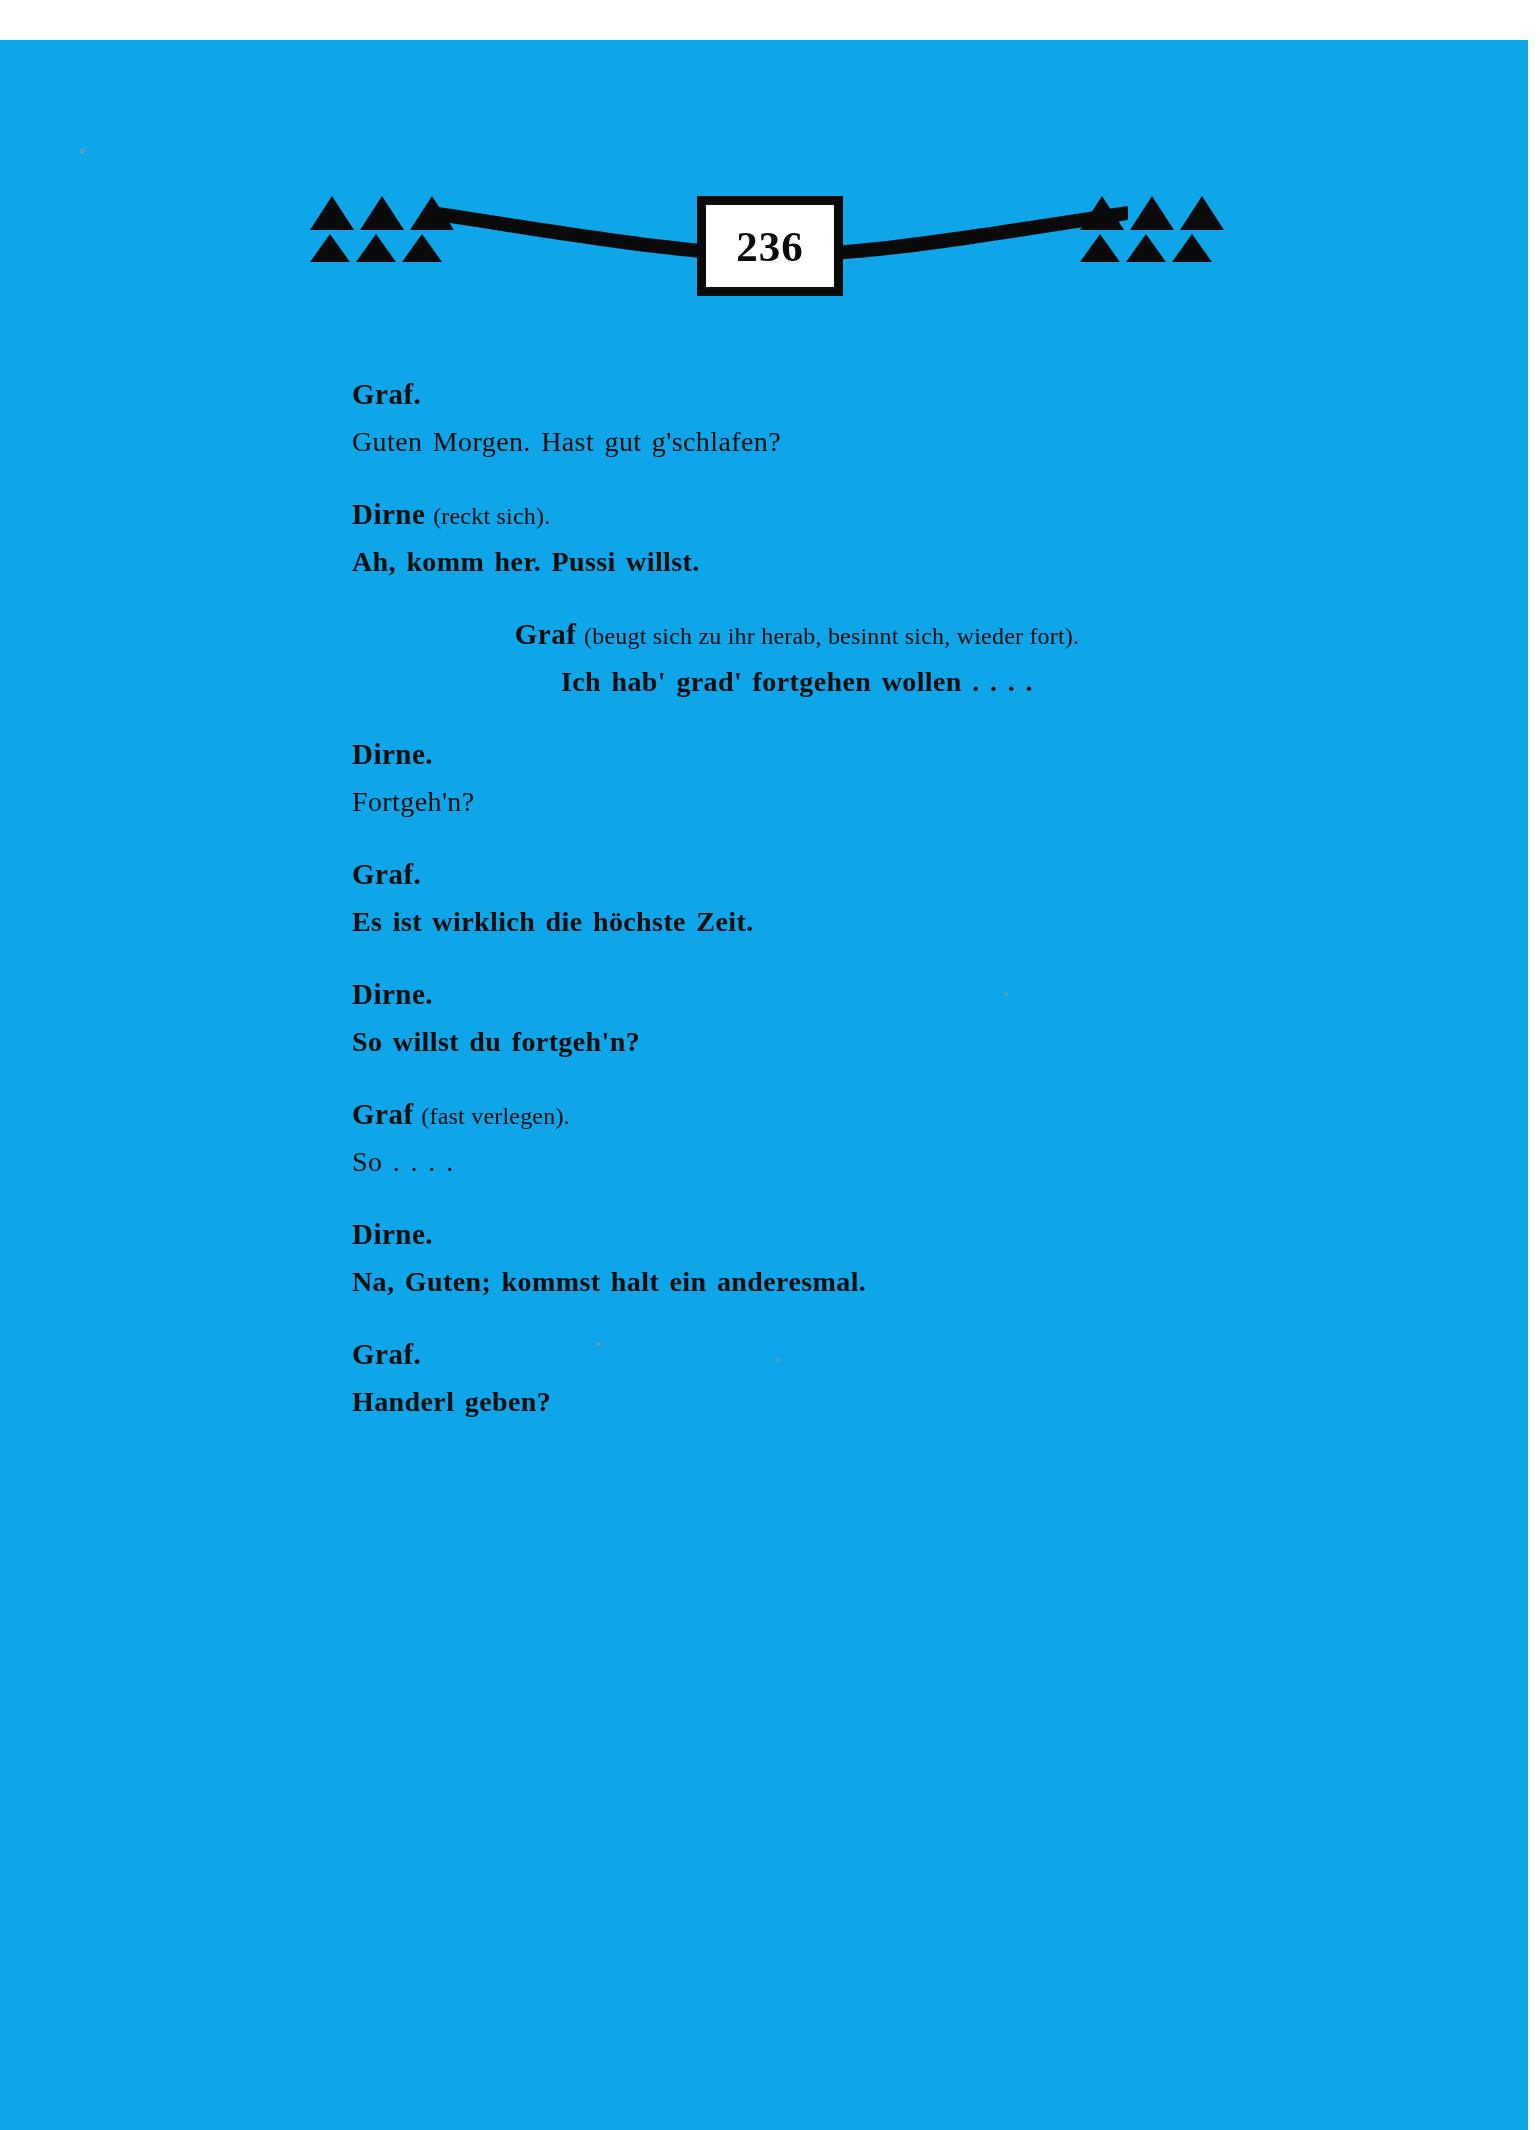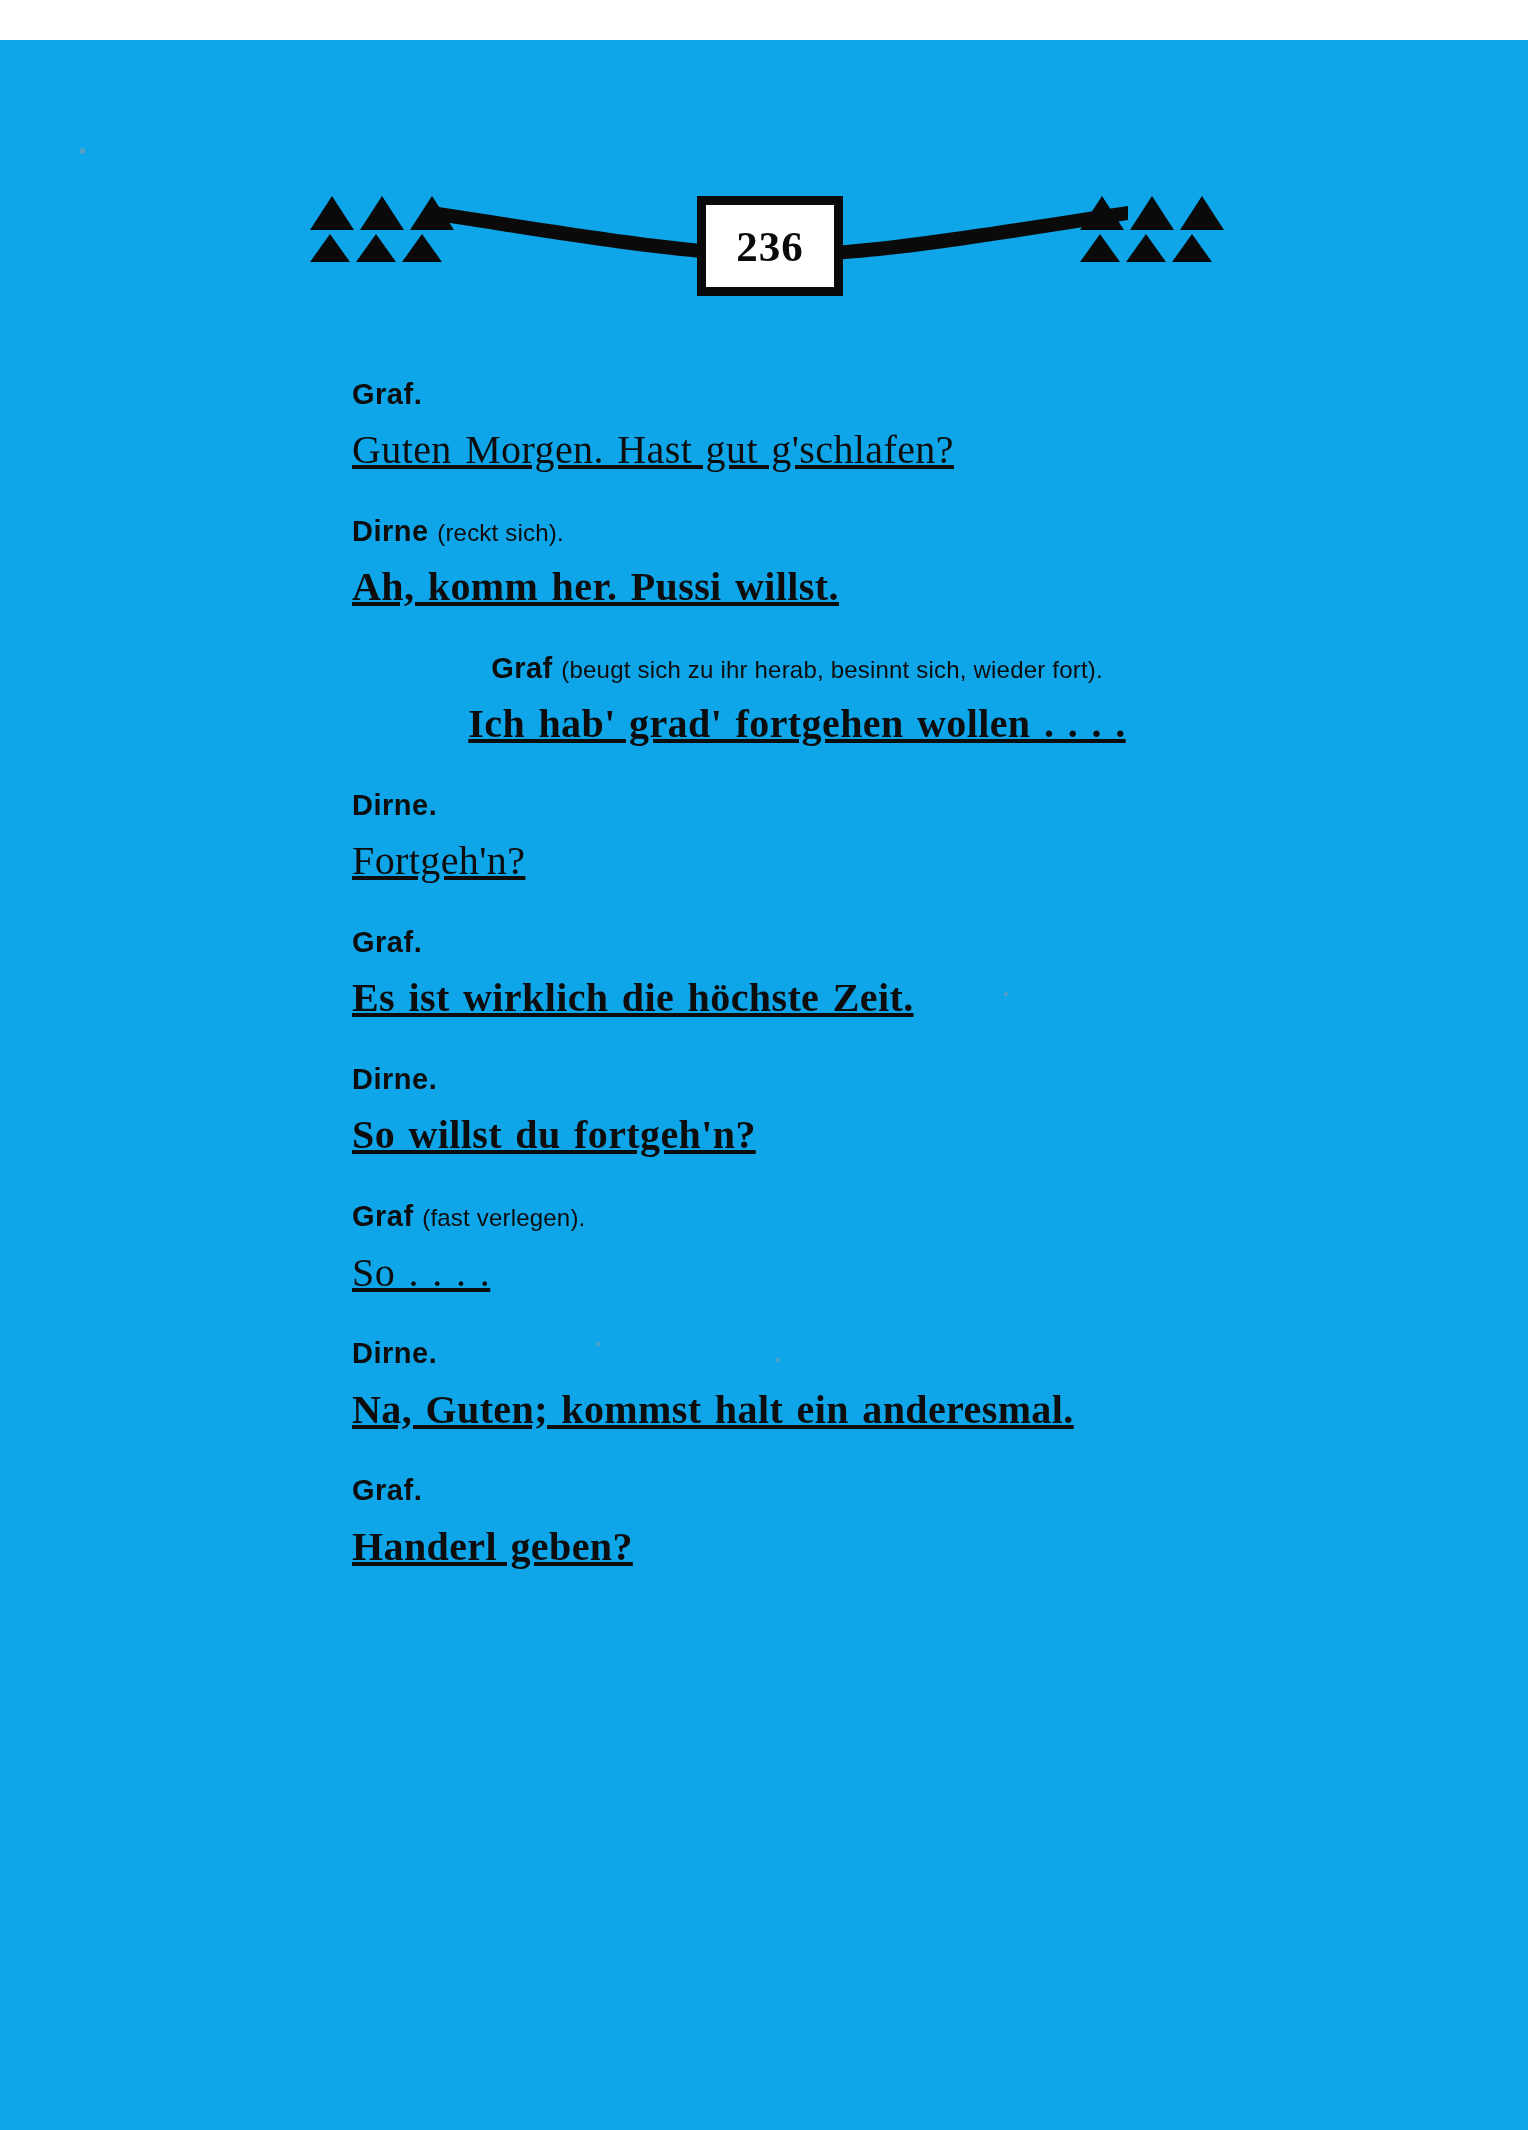--- a/index.html
+++ b/index.html
@@ -97,41 +97,40 @@
   .content {
     position: absolute;
     left: 352px;
     top: 336px;
     width: 880px;
   }
 
   .block { margin-bottom: 34px; }
 
   .speaker {
-    font-family: Liberation Sans, sans-serif;
+    font-family: Liberation Serif, serif;
     font-weight: bold;
     font-size: 29px;
     letter-spacing: 0.5px;
     color: #0d0d0d;
     margin-bottom: 10px;
     line-height: 1.25;
   }
   .speaker .stage {
     font-weight: normal;
     font-size: 24px;
     letter-spacing: 0.2px;
   }
   .line {
     font-family: "Liberation Serif", serif;
-    font-size: 40px;
+    font-size: 28px;
     color: #0d0d0d;
     line-height: 1.42;
     letter-spacing: 0.4px;
     word-spacing: 3px;
-    text-decoration: underline;
   }
   .line.b { font-weight: bold; }
   .indent-2 { padding-left: 10px; text-align: center; }
 
   
   .speck {
     position: absolute;
     background: #9a9a9a;
     border-radius: 50%;
     opacity: .55;

